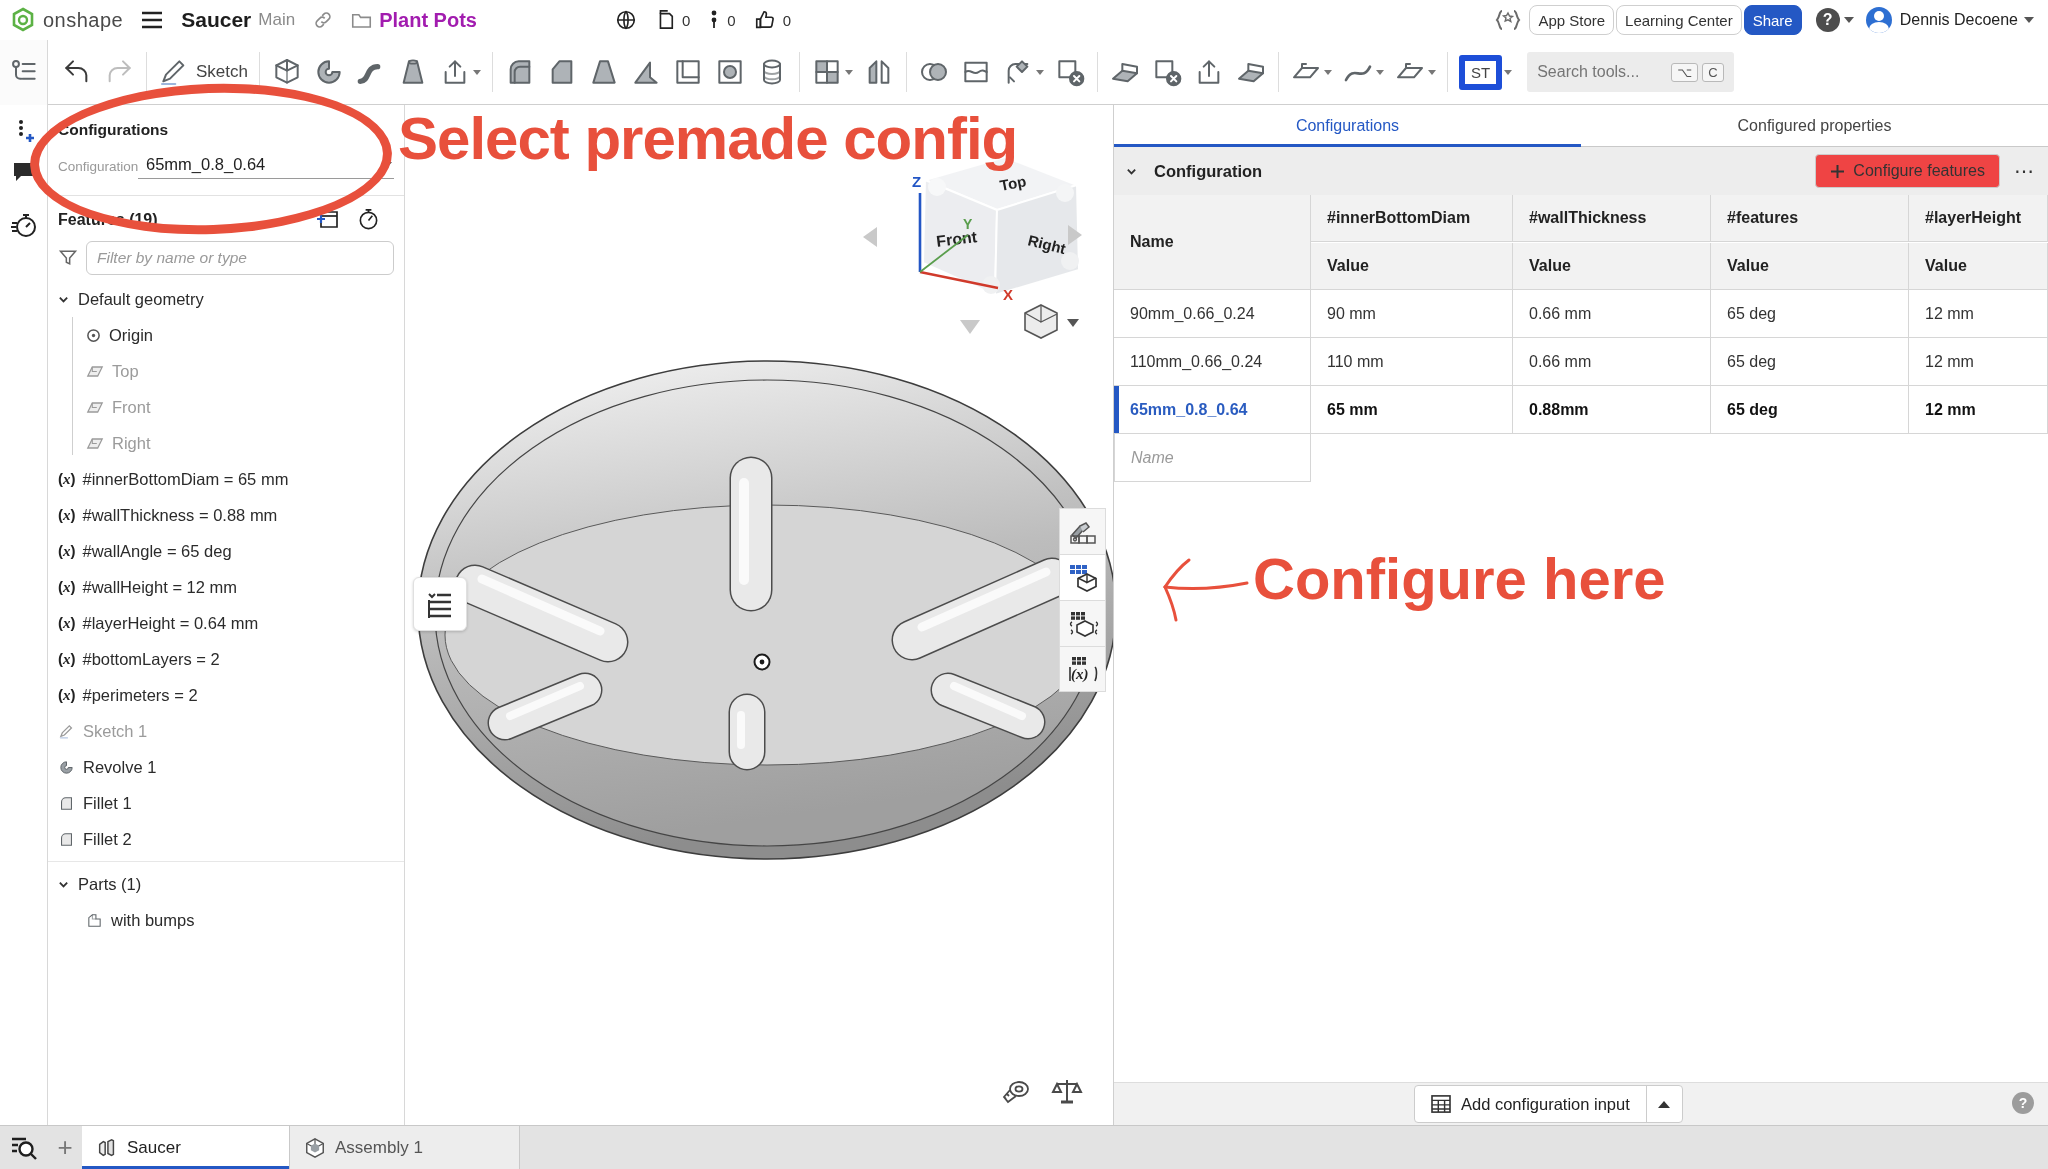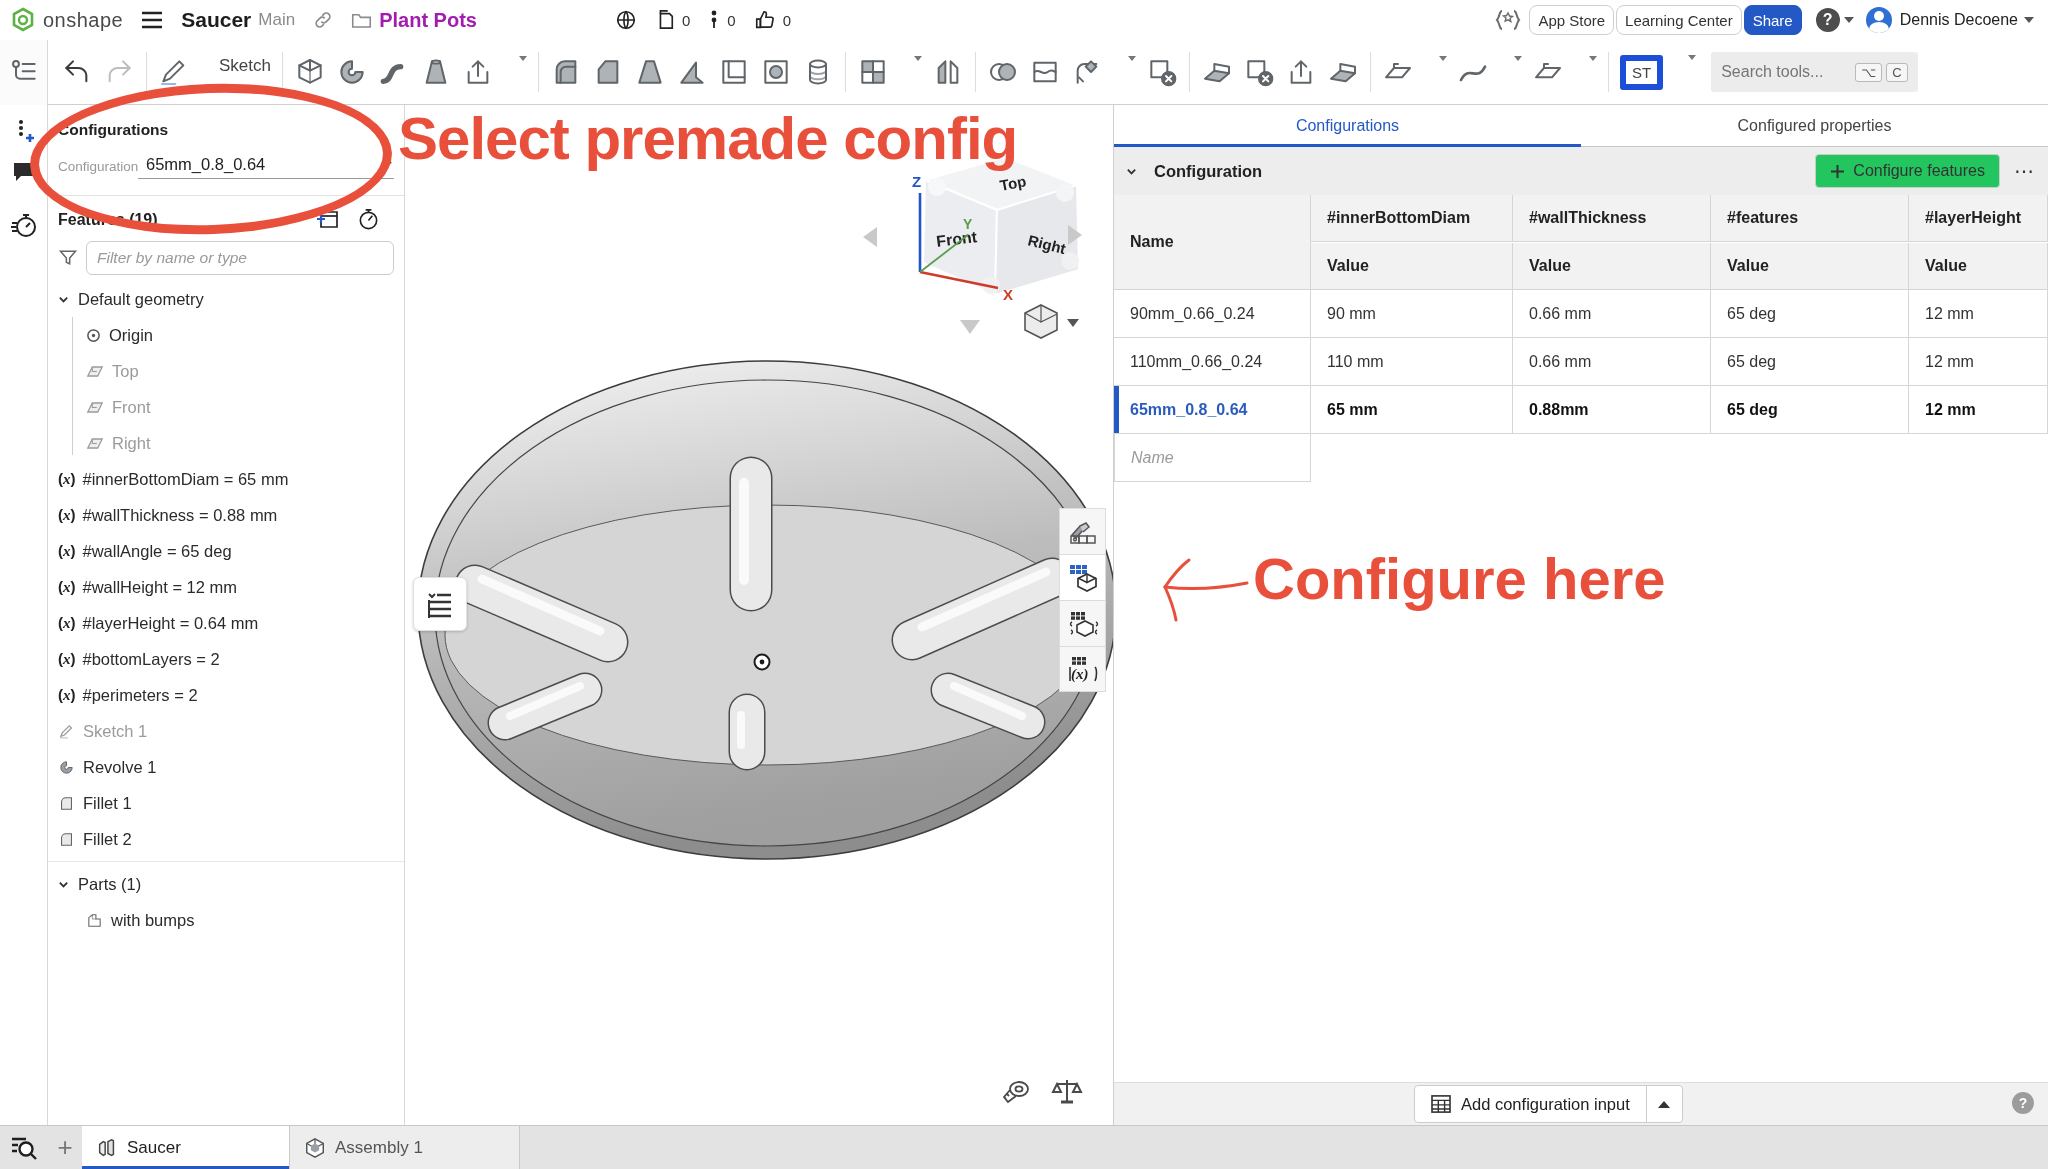--- a/index.html
+++ b/index.html
@@ -28,21 +28,21 @@
   .avatar::before{content:""; position:absolute; left:8px; top:4px; width:10px;height:10px;border-radius:50%;background:#fff;}
   .avatar::after{content:""; position:absolute; left:3px; top:15px; width:20px;height:14px;border-radius:50% 50% 0 0;background:#fff;}
   .uname { font-size:16px; color:#222; margin-left:8px; }
   .dcaret { width:0;height:0;border-left:5px solid transparent;border-right:5px solid transparent;border-top:6px solid #555; margin-left:6px;}
 
   
   #toolbar { position:absolute; left:0; top:40px; width:2048px; height:65px; background:#fff;
     border-bottom:1px solid #cfcfcf; display:flex; align-items:center; }
   .tb-first { width:48px; height:65px; border-right:1px solid #d8d8d8; display:flex; align-items:center; justify-content:center; background:#fbfbfb;}
   .tbi { width:32px; height:32px; stroke:#5f6569; fill:none; stroke-width:1.5; stroke-linejoin:round; stroke-linecap:round; }
-  .tb-cell { padding:0 5px; display:flex; align-items:flex-start; cursor:pointer;gap:23px; }
+  .tb-cell { padding:0 5px; display:flex; align-items:center; cursor:pointer; }
   .tb-div { width:1px; height:40px; background:#ddd; margin:0 6px; }
   .tb-caret { width:0;height:0;border-left:4px solid transparent;border-right:4px solid transparent;border-top:5px solid #777; margin-left:2px;}
   .sketch-lbl { font-size:17px; color:#444; margin-left:6px; }
   .st-chip { border:6px solid #1d4ed8; border-radius:3px; font-size:15px; color:#444; padding:3px 6px; }
   .searchbox { background:#ececec; border-radius:3px; height:40px; display:flex; align-items:center; padding:0 10px; margin:0 16px 0 10px; }
   .searchbox input { border:none; background:transparent; outline:none; font-size:16px; color:#555; width:130px;
     font-family:"Liberation Sans", sans-serif; }
   .keycap { border:1px solid #b9b9b9; border-radius:3px; background:#f6f6f6; color:#555; font-size:13px;
     padding:1px 5px; margin-left:4px; }
 
@@ -89,21 +89,21 @@
   .rs-btn.active { background:#fff; }
 
   
   #rpanel { position:absolute; left:1113px; top:105px; width:935px; height:1020px; background:#fff; border-left:1px solid #cfcfcf; }
   .rtabs { height:42px; display:flex; border-bottom:1px solid #c9c9c9; position:relative; }
   .rtab { width:50%; display:flex; align-items:center; justify-content:center; font-size:16px; color:#444; cursor:pointer; }
   .rtab.active { color:#2458c4; }
   .rtab-underline { position:absolute; left:0; bottom:-1px; width:50%; height:3px; background:#2458c4; }
   .sect-bar { height:48px; background:#ededed; display:flex; align-items:center; padding:0 12px; }
   .sect-title { font-size:16.5px; font-weight:700; color:#222; margin-left:8px; flex:1; }
-  .cfg-feat-btn { background:#22c55e; border:1px solid #ccc; border-radius:4px; height:34px; padding:0 14px;
+  .cfg-feat-btn { background:#ef4444; border:1px solid #ccc; border-radius:4px; height:34px; padding:0 14px;
     font-size:16px; color:#333; display:flex; align-items:center; gap:8px; cursor:pointer; }
   .dots3 { font-size:20px; color:#333; letter-spacing:2px; margin-left:14px; cursor:pointer; }
   .ctable { display:grid; grid-template-columns:197px 202px 198px 198px 1fr; }
   .ctable > div { border-right:1px solid #d6d6d6; border-bottom:1px solid #d6d6d6; display:flex; align-items:center; padding-left:16px;
     font-size:16px; overflow:hidden; white-space:nowrap; }
   .hcell { background:#f2f2f2; font-weight:700; color:#222; height:47px; }
   .hname { grid-row:span 2; height:95px; }
   .bcell { background:#fff; height:48px; color:#333; }
   .selrow { position:relative; font-weight:700; color:#111; }
   .selname { color:#2a5cc0; }

